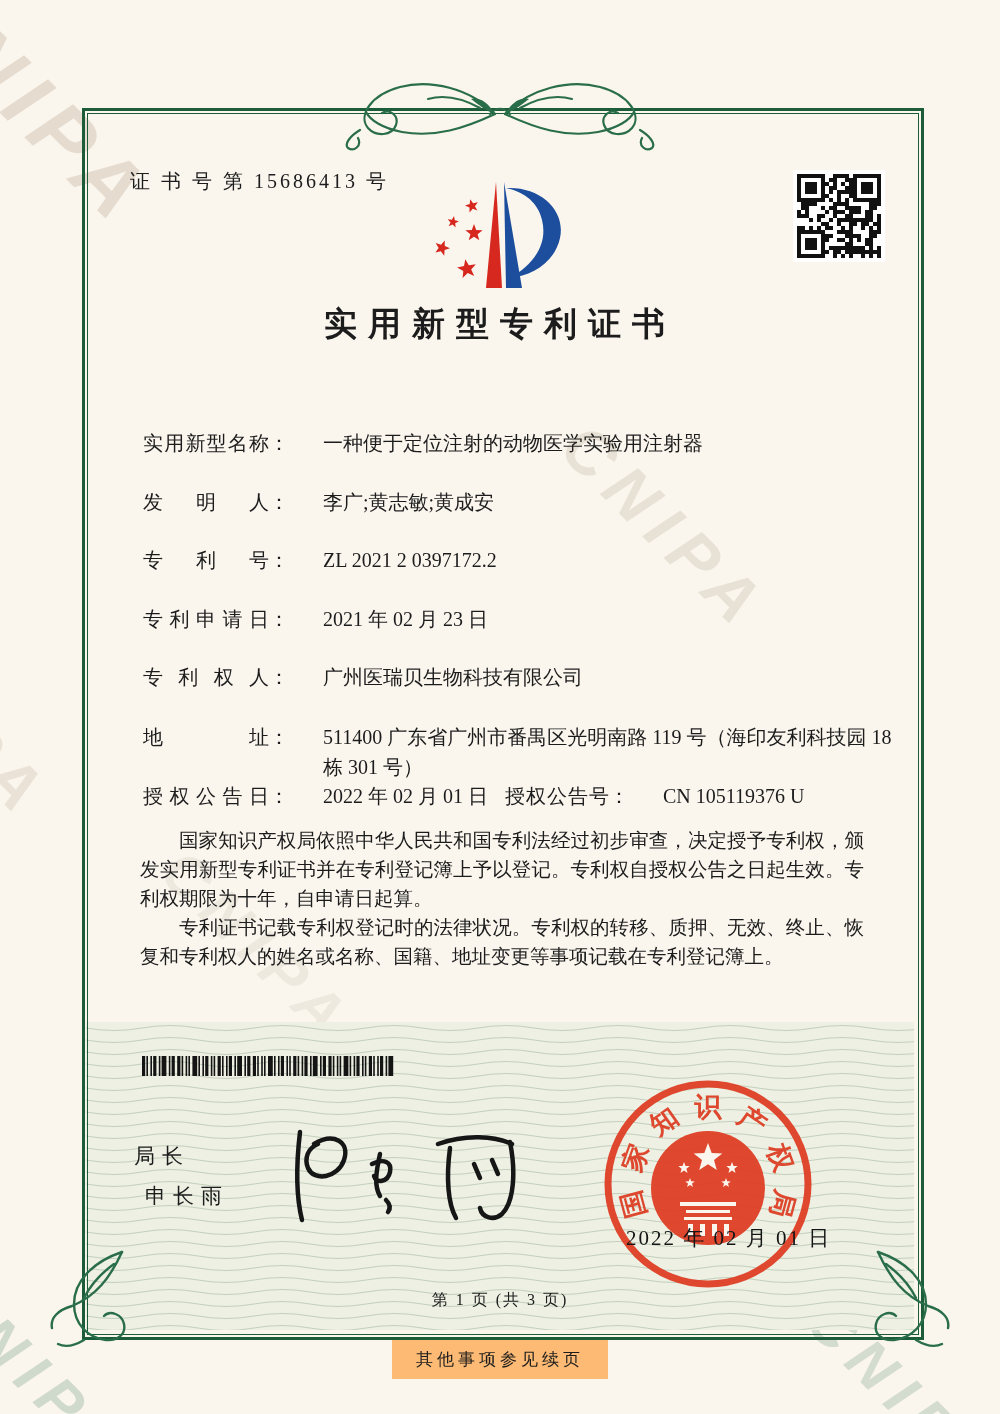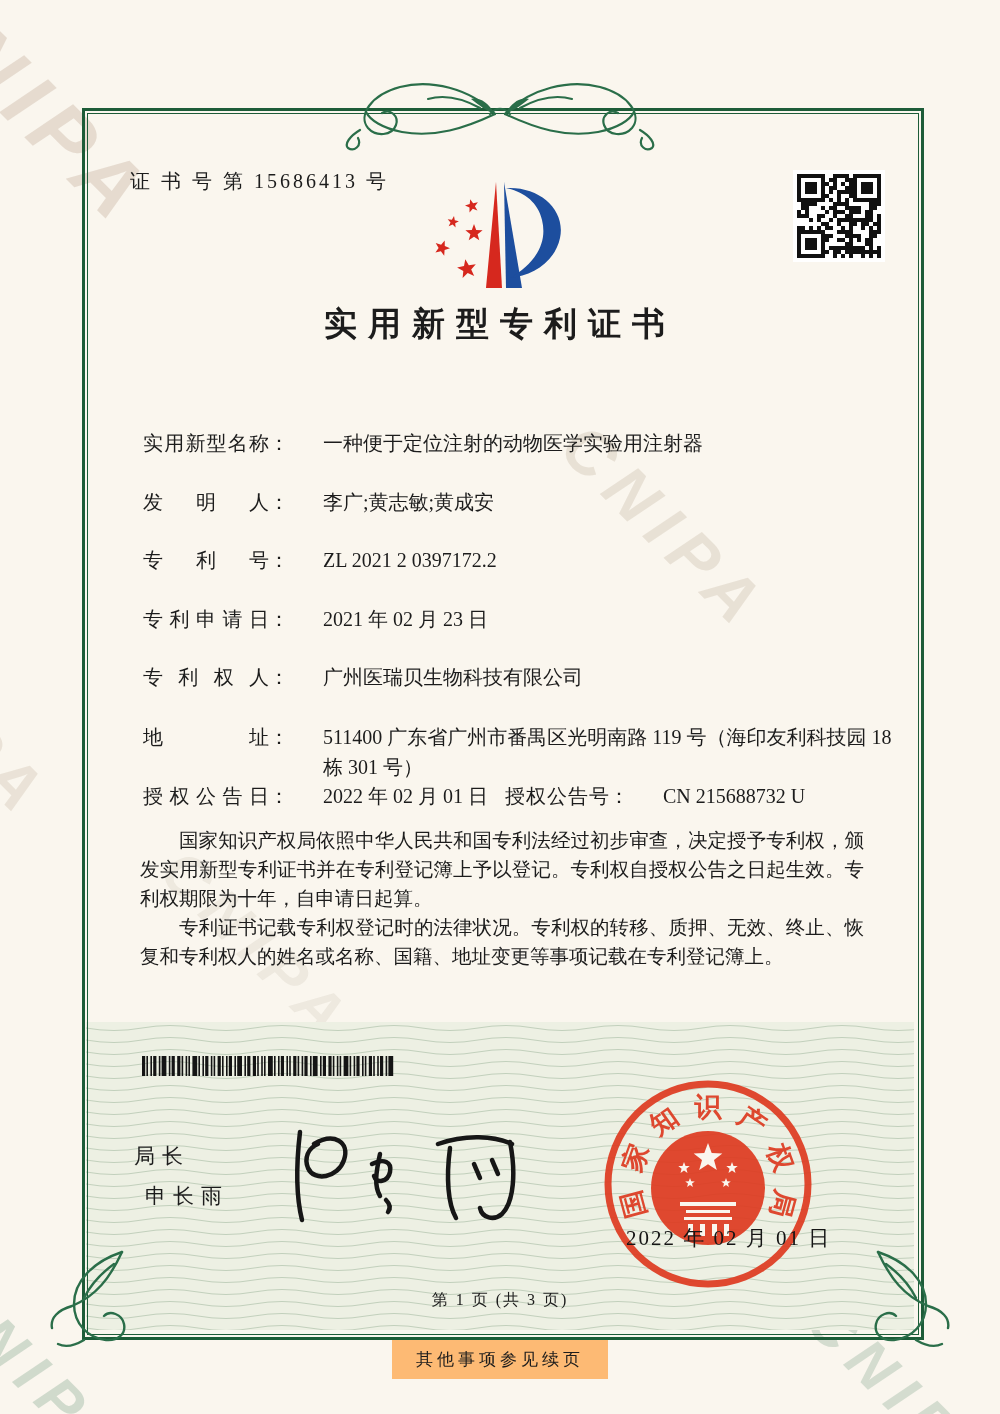--- a/index.html
+++ b/index.html
@@ -440,21 +440,21 @@
     <span class="fvalue" style="width:578px">511400 广东省广州市番禺区光明南路 119 号（海印友利科技园 18 栋 301 号）</span>
   </div>
   <div class="frow r6a">
     <span class="flabel">授权公告日</span>
       <span class="fcolon">：</span>
     <span class="fvalue">2022 年 02 月 01 日</span>
   </div>
   <div class="frow r6b">
     <span class="flabel">授权公告号</span>
       <span class="fcolon">：</span>
-    <span class="fvalue">CN 215688732 U</span>
+    <span class="fvalue">CN 105119376 U</span>
   </div>
 
   <div class="body-text">
     <p>国家知识产权局依照中华人民共和国专利法经过初步审查，决定授予专利权，颁发实用新型专利证书并在专利登记簿上予以登记。专利权自授权公告之日起生效。专利权期限为十年，自申请日起算。</p>
     <p>专利证书记载专利权登记时的法律状况。专利权的转移、质押、无效、终止、恢复和专利权人的姓名或名称、国籍、地址变更等事项记载在专利登记簿上。</p>
   </div>
 
   <svg class="barcode" id="barcode" width="258" height="20">
       <rect x="0.0" y="0" width="3.2" height="20" fill="#141414"></rect>
       <rect x="4.4" y="0" width="1.6" height="20" fill="#141414"></rect>

